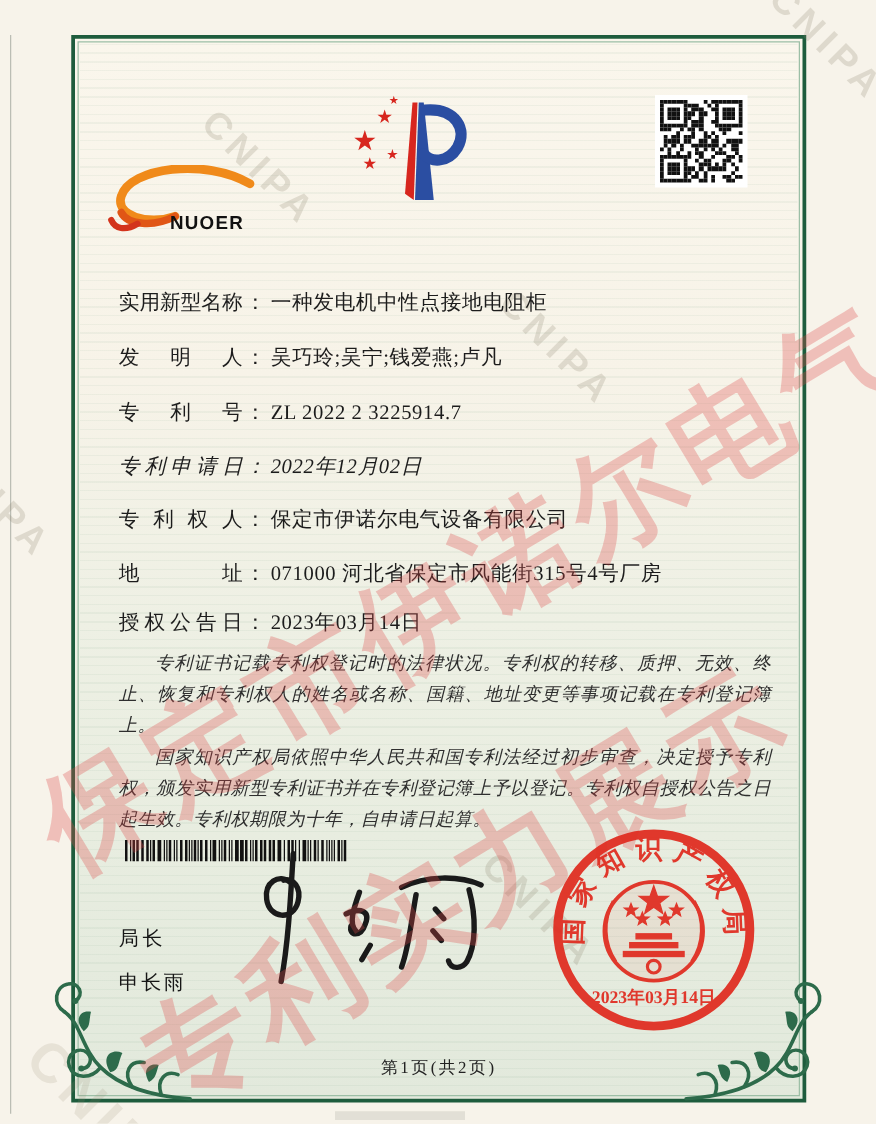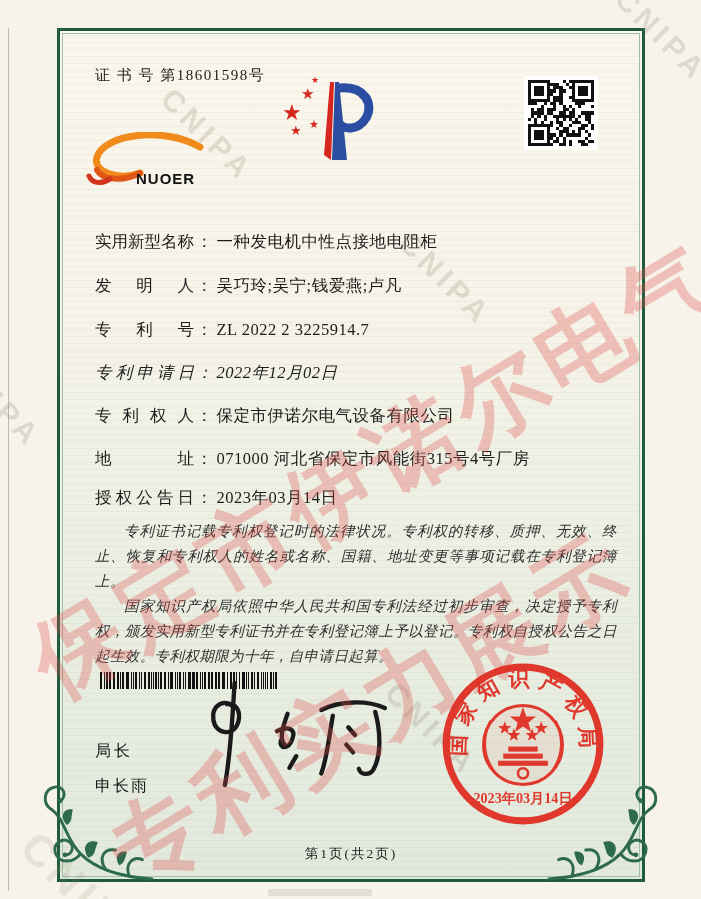--- a/index.html
+++ b/index.html
@@ -122,21 +122,20 @@
     </g>
     <g fill="#2d6b4b">
       <circle cx="28" cy="99" r="2.5"></circle>
         <circle cx="23" cy="43" r="2.5"></circle>
       <path d="M52,102 C44,90 52,82 62,86 C58,94 60,100 52,102 Z"></path>
       <path d="M30,68 C22,60 26,50 36,52 C34,60 36,64 30,68 Z"></path>
       <path d="M84,110 C78,100 84,94 92,96 C90,102 90,107 84,110 Z"></path>
     </g>
   </svg>
 
-  <div class="cert-no">证 书 号 第18601598号</div>
 
   <div class="nuoer">
     <svg width="128" height="60" viewBox="0 0 128 60">
       <path d="M116,15 C80,-6 20,2 13,25 C8,40 34,49 56,41" fill="none" stroke="#f08a1a" stroke-width="7" stroke-linecap="round"></path>
       <path d="M56,41 C39,50 18,48 13,38" fill="none" stroke="#e05616" stroke-width="6" stroke-linecap="round"></path>
       <path d="M26,47 C16,53 8,51 5,44" fill="none" stroke="#d3341c" stroke-width="5" stroke-linecap="round"></path>
     </svg>
     <span class="nuoer-text">NUOER</span>
   </div>
 

